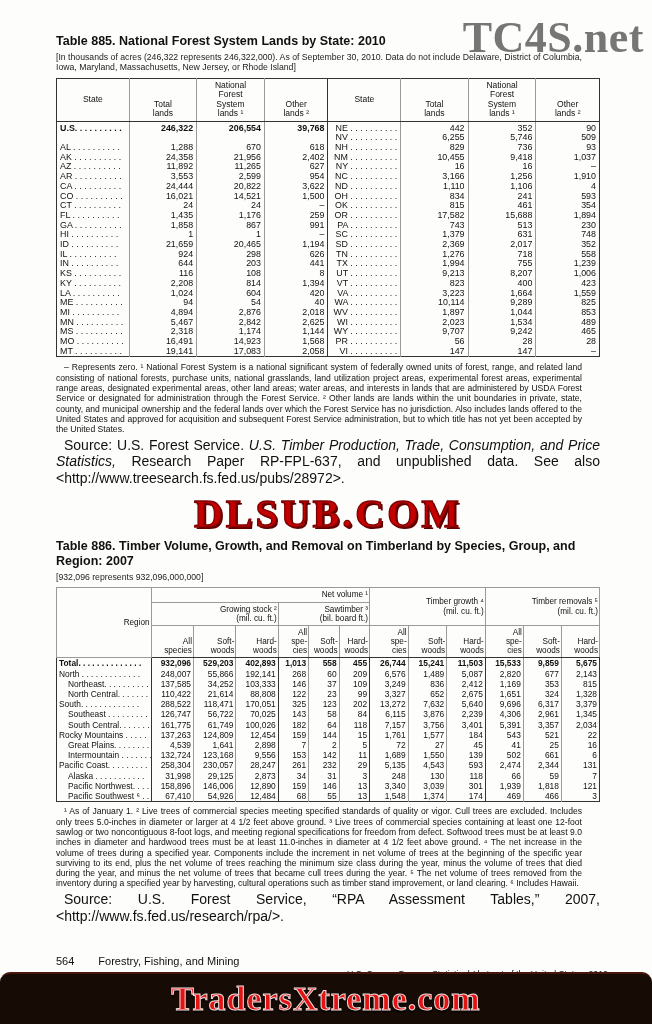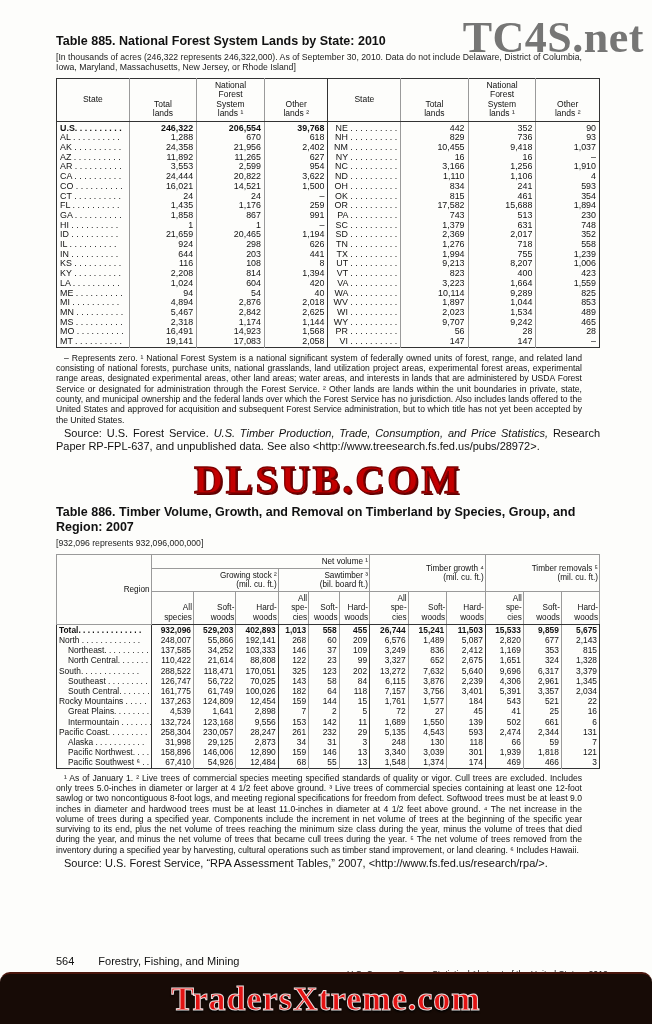--- a/index.html
+++ b/index.html
@@ -50,21 +50,21 @@
     border-left:1px solid #9a9a9a}
   .tbl886 td:first-child{border-left:none}
   .tbl886 td:nth-child(2),.tbl886 td:nth-child(5),.tbl886 td:nth-child(8),.tbl886 td:nth-child(11){border-left:1px solid #333}
   .tbl886 td.num{text-align:right}
   .tbl886 tr.total td{font-weight:bold}
   .tbl886 tr.ind td.lbl{padding-left:11px}
   td.lbl{text-align:left}
 
   
   .footnote{font-size:8.6px;line-height:1.2;text-align:justify;margin:0 18px 2px 0;text-indent:8px}
-  .source{font-size:11px;line-height:1.2;text-align:justify;margin:0 0 2px 0;text-indent:8px}
+  .source{font-size:14px;line-height:1.2;text-align:justify;margin:0 0 2px 0;text-indent:8px}
 
   
   .footer-line{position:absolute;left:56px;bottom:57px;font-size:11px;color:#111}
   .footer-line .pagenum{margin-right:24px}
   .census-line{position:absolute;right:44px;bottom:45px;font-size:8.8px;color:#111;z-index:4}
 </style>
 </head>
 <body>
 
 <div class="page">
@@ -112,20 +112,30 @@
           <td class="lbl">U.S. . . . . . . . . .</td>
           <td class="num">246,322</td>
           <td class="num">206,554</td>
           <td class="num">39,768</td>
           <td class="num">NE . . . . . . . . . .</td>
           <td class="num">442</td>
           <td class="num">352</td>
           <td class="num">90</td>
         </tr>
         <tr>
+          <td class="lbl"></td>
+          <td class="num"></td>
+          <td class="num"></td>
+          <td class="num"></td>
+          <td class="num">NV . . . . . . . . . .</td>
+          <td class="num">6,255</td>
+          <td class="num">5,746</td>
+          <td class="num">509</td>
+        </tr>
+        <tr>
           <td class="lbl">AL . . . . . . . . . .</td>
           <td class="num">1,288</td>
           <td class="num">670</td>
           <td class="num">618</td>
           <td class="num">NH . . . . . . . . . .</td>
           <td class="num">829</td>
           <td class="num">736</td>
           <td class="num">93</td>
         </tr>
         <tr>

